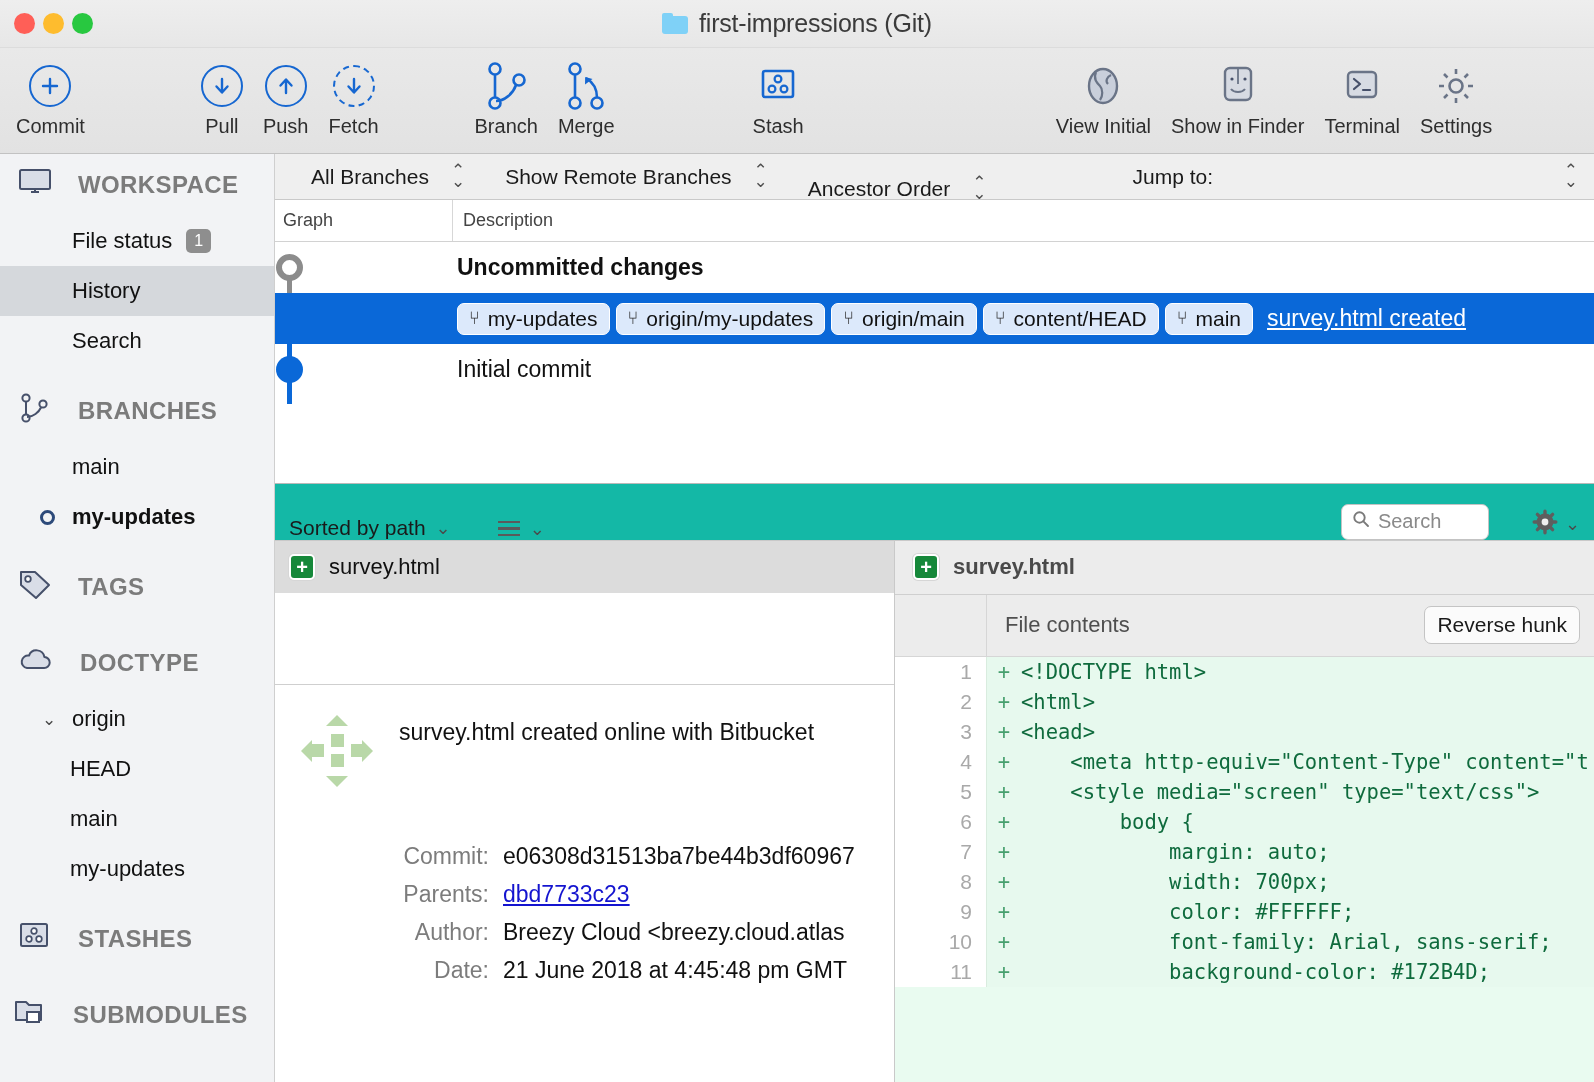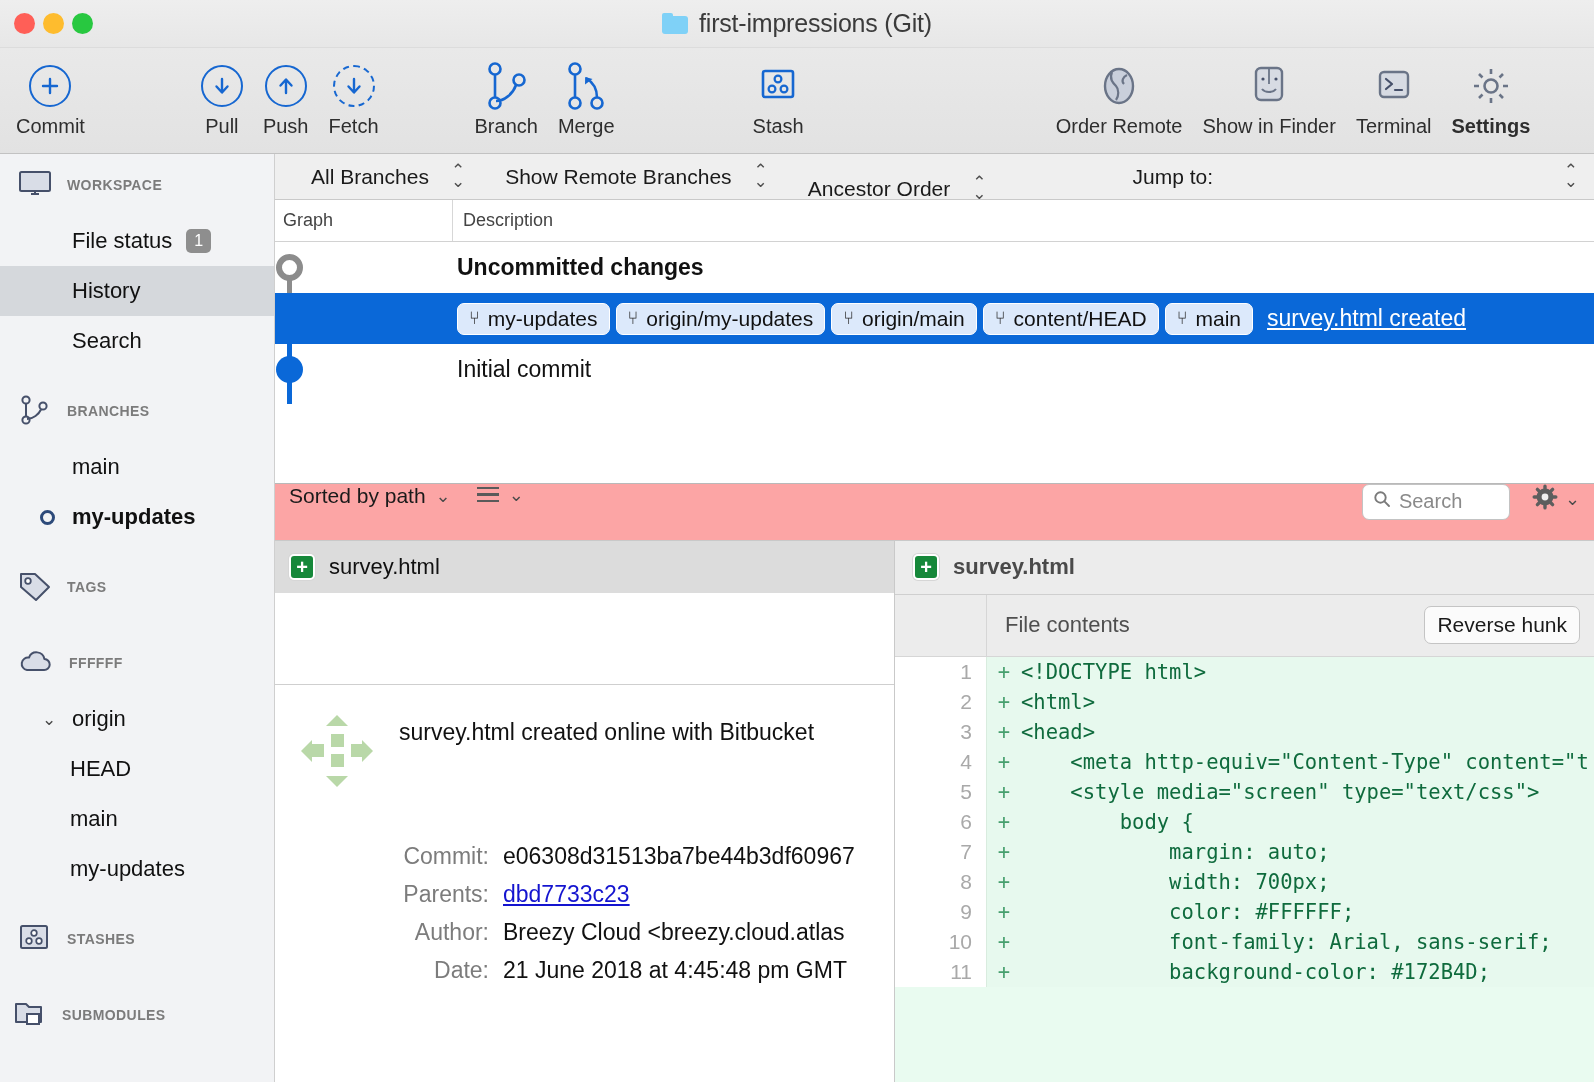--- a/index.html
+++ b/index.html
@@ -64,23 +64,23 @@
   .body { flex: 1 1 auto; display: flex; min-height: 0; }
 
   
   .sidebar {
     width: 275px; flex: 0 0 275px;
     background: #f2f3f5;
     border-right: 1px solid #cfcfcf;
     overflow: hidden; position: relative;
   }
   .sb-section {
-    display:flex; align-items:center; gap:15px;
+    display:flex; align-items:center; gap:26px;
     height: 62px; padding-left: 18px;
-    font-size: 14px; font-weight: bold; color: #7b7b7b; letter-spacing: 0.4px;
+    font-size: 24px; font-weight: bold; color: #7b7b7b; letter-spacing: 0.4px;
   }
   .sb-item {
     display:flex; align-items:center;
     height: 50px; padding-left: 72px;
     font-size: 22px; color: #111;
   }
   .sb-item.selected { background: #d5d8dc; }
   .sb-item.bold { font-weight: bold; }
   .sb-badge {
     margin-left: 14px; background:#8e8e8e; color:#fff;
@@ -136,24 +136,24 @@
 
   .chip {
     display:inline-flex; align-items:center; gap:8px;
     background:#dce9fb; border:1.5px solid #ffffff; border-radius: 7px;
     padding: 3px 11px; margin-right: 6px; font-size: 21px; color:#111; white-space:nowrap;
   }
   .chip .bicon { font-size: 18px; color:#2b2b2b; }
 
   
   .lowbar {
-    height: 58px; flex:0 0 58px; background:#fca5a5;
+    height: 58px; flex:0 0 58px; background:#14b8a6;
     border-top: 1px solid #b9b9b9; border-bottom: 1px solid #c9c9c9;
-    display:flex; align-items:flex-start; padding: 0 14px;
-    font-size: 21px; color:#1a1a1a; gap: 8px;
+    display:flex; align-items:flex-end; padding: 0 14px;
+    font-size: 21px; color:#1a1a1a; gap: 29px;
   }
   .lb-ctrl { display:flex; align-items:center; gap:10px; }
   .hamburger { display:inline-flex; flex-direction:column; gap:4px; }
   .hamburger i { display:block; width:22px; height:2.5px; background:#5a5a5a; }
   .searchbox {
     margin-left:auto; width: 148px; height: 36px; background:#fff;
     border:1px solid #c3c3c3; border-radius: 7px;
     display:flex; align-items:center; gap:8px; padding: 0 10px;
     font-size: 20px; color:#8a8a8a;
   }
@@ -322,21 +322,21 @@
     </div>
 
     <div class="tb-btn" style="margin-left:232px;">
       <span class="tb-ico">
         <svg width="46" height="48" viewBox="0 0 46 48">
           <ellipse cx="23" cy="24" rx="14" ry="17" fill="#c9cfdb" stroke="#6a7487" stroke-width="2.4"></ellipse>
           <path d="M16 10c-3 7 1 11 4 14s3 10 0 14" fill="none" stroke="#6a7487" stroke-width="2.2"></path>
           <path d="M31 13c-4 2-6 6-3 9" fill="none" stroke="#6a7487" stroke-width="2.2"></path>
         </svg>
       </span>
-      <span class="tb-lbl">Order Remote</span>
+      <span class="tb-lbl">View Initial</span>
     </div>
 
     <div class="tb-btn">
       <span class="tb-ico">
         <svg width="44" height="46" viewBox="0 0 44 46">
           <rect x="9" y="5" width="26" height="32" rx="5" fill="#d7dbe3" stroke="#6a7487" stroke-width="2.4"></rect>
           <path d="M22 5v16" stroke="#6a7487" stroke-width="1.8"></path>
           <circle cx="16" cy="16" r="1.6" fill="#46506a"></circle>
           <circle cx="29" cy="16" r="1.6" fill="#46506a"></circle>
           <path d="M15 26c3 4 11 4 14 0" fill="none" stroke="#6a7487" stroke-width="2"></path>
@@ -349,21 +349,21 @@
       <span class="tb-ico">
         <svg width="44" height="42" viewBox="0 0 44 42">
           <rect x="8" y="7" width="28" height="25" rx="4" fill="#d7dbe3" stroke="#6a7487" stroke-width="2.4"></rect>
           <path d="M14 14l6 5-6 5" fill="none" stroke="#46506a" stroke-width="2.2" stroke-linecap="round" stroke-linejoin="round"></path>
           <path d="M23 25h7" stroke="#46506a" stroke-width="2.2" stroke-linecap="round"></path>
         </svg>
       </span>
       <span class="tb-lbl">Terminal</span>
     </div>
 
-    <div class="tb-btn" style="margin-right:8px;font-weight:bold;">
+    <div class="tb-btn" style="margin-right:8px;">
       <span class="tb-ico">
         <svg width="46" height="46" viewBox="0 0 46 46">
           <g fill="none" stroke="#6a7487" stroke-width="2.6">
             <circle cx="23" cy="23" r="6.5"></circle>
             <path d="M23 6v5M23 35v5M6 23h5M35 23h5M11 11l3.5 3.5M31.5 31.5L35 35M35 11l-3.5 3.5M14.5 31.5L11 35"></path>
           </g>
         </svg>
       </span>
       <span class="tb-lbl">Settings</span>
     </div>
@@ -423,21 +423,21 @@
         </span>
         <span>TAGS</span>
       </div>
 
       <div class="sb-section" style="margin-top:14px;">
         <span>
           <svg width="36" height="26" viewBox="0 0 36 26">
               <path d="M9 21h17a5.5 5.5 0 0 0 .4-11A8 8 0 0 0 11 8.6 6.2 6.2 0 0 0 9 21z" fill="#d9dde7" stroke="#46506a" stroke-width="2" stroke-linejoin="round"></path>
             </svg>
         </span>
-        <span>FFFFFF</span>
+        <span>DOCTYPE</span>
       </div>
       <div class="sb-item">
         <span class="chev">⌄</span>
         <span>origin</span>
       </div>
       <div class="sb-item sb-deep">
         <span>HEAD</span>
       </div>
       <div class="sb-item sb-deep">
         <span>main</span>

